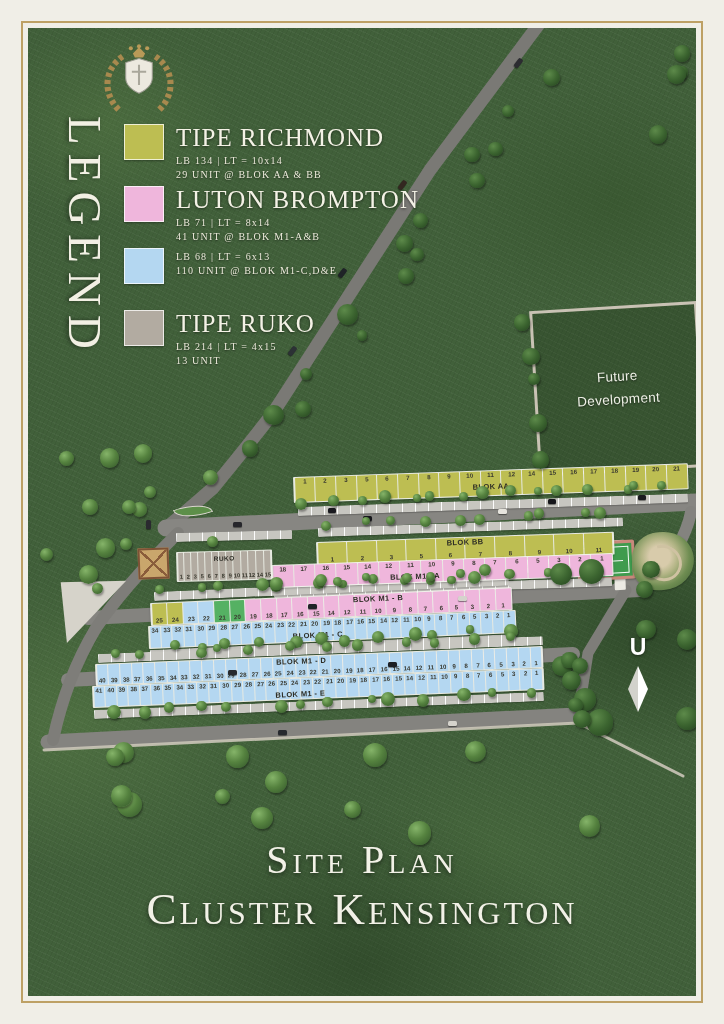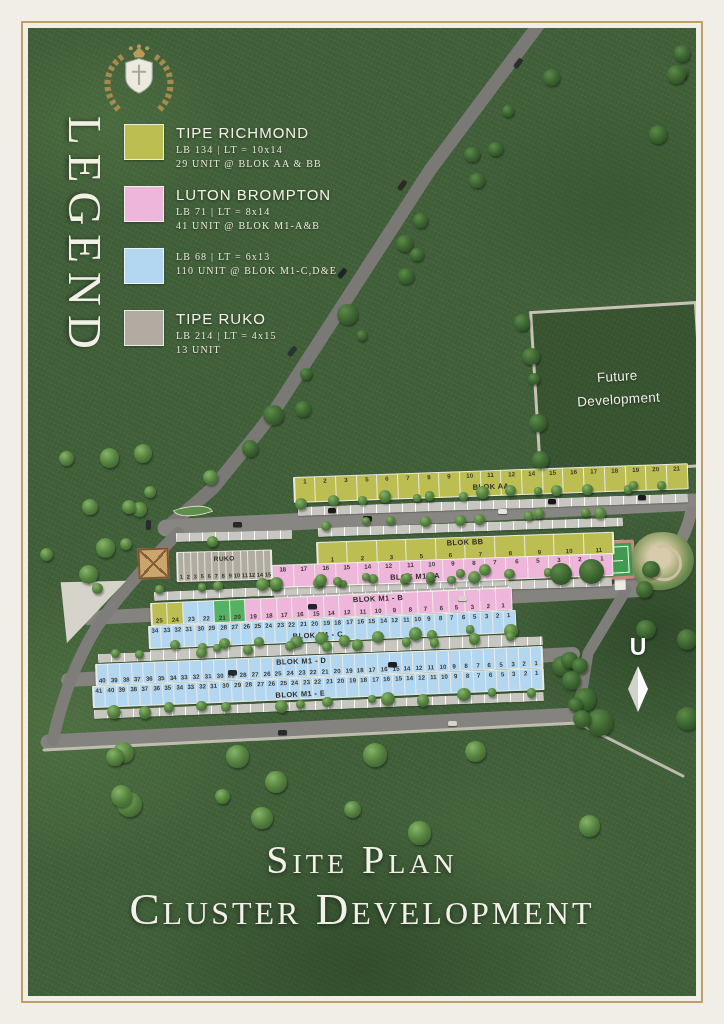--- a/index.html
+++ b/index.html
@@ -46,21 +46,21 @@
   .park-blob:after{content:"";position:absolute;left:20%;top:22%;width:52%;height:52%;border:3px solid #cfc2a2;border-left-color:transparent;border-radius:50%;transform:rotate(30deg)}
   .future{position:absolute;left:506px;top:278px;width:168px;height:166px;border:3px solid #c9c2b4;background:rgba(16,34,10,.18);transform:rotate(-3.5deg);box-sizing:border-box;display:flex;flex-direction:column;align-items:center;justify-content:center;color:#eef0e6;font-size:13.5px;line-height:1.7;text-shadow:0 1px 2px rgba(0,0,0,.55);letter-spacing:.3px}
   .north{position:absolute;left:592px;top:606px;width:36px;text-align:center;color:#fff}
   .north-u{font-size:23px;font-weight:bold;text-shadow:0 1px 3px rgba(0,0,0,.5)}
   .north-diamond{width:20px;height:46px;margin:5px auto 0;background:linear-gradient(90deg,#d2d2cc 50%,#ffffff 50%);clip-path:polygon(50% 0, 100% 50%, 50% 100%, 0 50%);filter:drop-shadow(0 1px 1px rgba(0,0,0,.4))}
   .legend{position:absolute;left:0;top:0;width:340px;height:360px}
   .legend-title{position:absolute;left:30px;top:88px;writing-mode:vertical-rl;font-family:"Liberation Serif",serif;font-size:47px;letter-spacing:9px;color:#f2f0e4;text-shadow:0 2px 4px rgba(0,0,0,.45)}
   .crest{position:absolute;left:64px;top:16px;width:94px;height:76px}
   .legend-item{position:absolute;left:96px;display:flex;gap:12px;align-items:flex-start}
   .swatch{width:38px;height:34px;border:1px solid rgba(255,255,255,.75);box-shadow:0 1px 2px rgba(0,0,0,.35);flex:none}
-  .lname{font-family:Liberation Sans, sans-serif;font-size:15px;color:#f4f2e6;letter-spacing:1px;white-space:nowrap;text-shadow:0 1px 3px rgba(0,0,0,.55)}
+  .lname{font-family:Liberation Serif, serif;font-size:25px;color:#f4f2e6;letter-spacing:1px;white-space:nowrap;text-shadow:0 1px 3px rgba(0,0,0,.55)}
   .ldet{font-family:"Liberation Serif",serif;font-size:10px;color:#eceadb;letter-spacing:1.2px;margin-top:3px;white-space:nowrap;text-shadow:0 1px 2px rgba(0,0,0,.55)}
   .plan-title{position:absolute;left:0;width:668px;top:808px;text-align:center;color:#f2f1e7;font-family:"Liberation Serif",serif;font-variant:small-caps;text-shadow:0 2px 5px rgba(0,0,0,.55)}
   .t1{font-size:40px;letter-spacing:4px}
   .t2{font-size:45px;letter-spacing:3px;margin-top:0px}
 </style>
 </head>
 <body>
 
 <div class="gold-frame"></div>
 
@@ -931,16 +931,16 @@
     </div>
   </div>
 
   <div class="north">
     <div class="north-u">U</div>
     <div class="north-diamond"></div>
   </div>
 
   <div class="plan-title">
     <div class="t1">Site Plan</div>
-    <div class="t2">Cluster Development</div>
+    <div class="t2">Cluster Kensington</div>
   </div>
 
 </div>
 
 </body></html>

